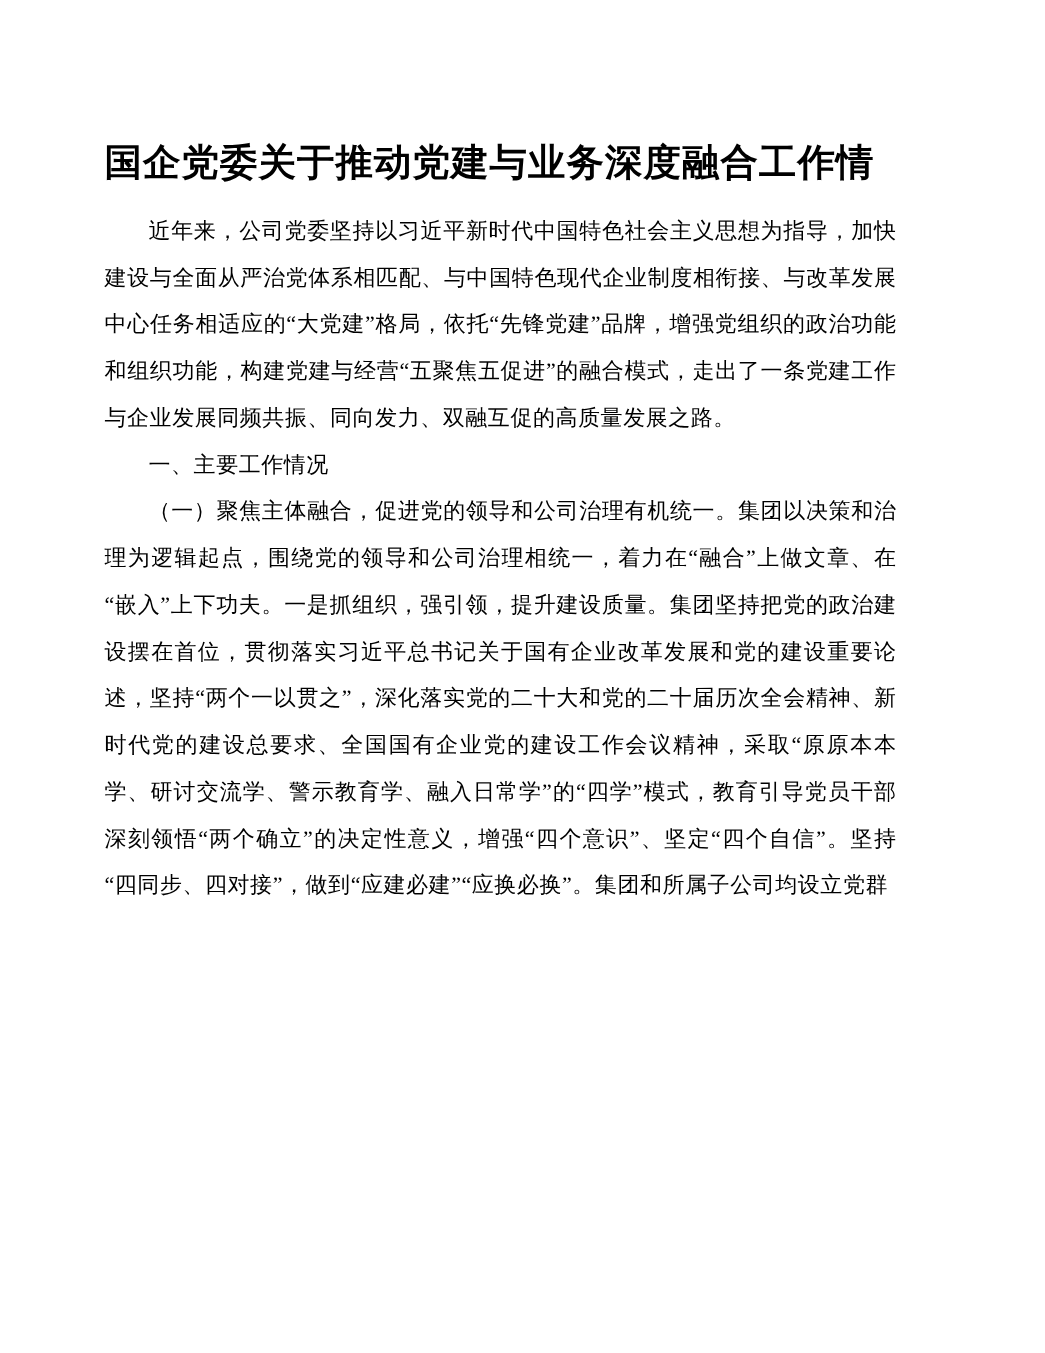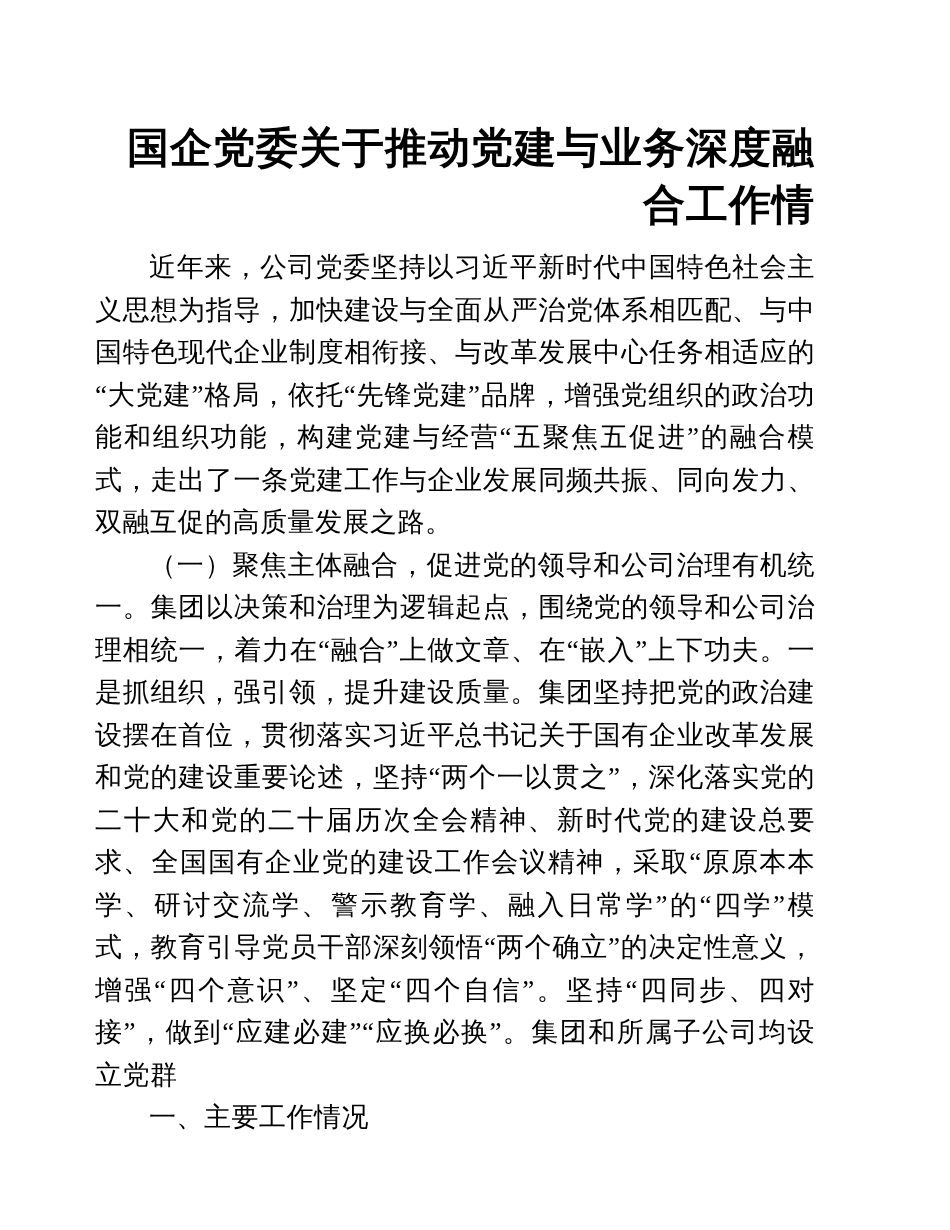--- a/index.html
+++ b/index.html
@@ -17,45 +17,45 @@
     font-family: "Liberation Serif", "DejaVu Serif", serif;
   }
   .content {
     position: absolute;
     left: 95px;
     top: 120px;
     width: 720px;
   }
   .doc-title {
     margin: 0 0 12px 0;
-    font-family: Liberation Serif, serif;
+    font-family: Liberation Sans, sans-serif;
     font-weight: 700;
-    font-size: 42px;
+    font-size: 34px;
     line-height: 57px;
-    text-align: right;
+    text-align: left;
     letter-spacing: 1px;
   }
   .doc-title .title-line {
     display: block;
   }
   .body-para {
     margin: 0;
-    font-size: 27px;
+    font-size: 20px;
     line-height: 42.5px;
     text-align: justify;
     text-justify: inter-ideograph;
     text-indent: 2em;
     letter-spacing: 0.5px;
   }
 </style>
 </head>
 <body>
 
 <div class="page">
   <div class="content">
     <h1 class="doc-title">
       <span class="title-line">国企党委关于推动党建与业务深度融合工作情</span>
     </h1>
     <p class="body-para">近年来，公司党委坚持以习近平新时代中国特色社会主义思想为指导，加快建设与全面从严治党体系相匹配、与中国特色现代企业制度相衔接、与改革发展中心任务相适应的“大党建”格局，依托“先锋党建”品牌，增强党组织的政治功能和组织功能，构建党建与经营“五聚焦五促进”的融合模式，走出了一条党建工作与企业发展同频共振、同向发力、双融互促的高质量发展之路。</p>
+    <p class="body-para">一、主要工作情况</p>
     <p class="body-para">（一）聚焦主体融合，促进党的领导和公司治理有机统一。集团以决策和治理为逻辑起点，围绕党的领导和公司治理相统一，着力在“融合”上做文章、在“嵌入”上下功夫。一是抓组织，强引领，提升建设质量。集团坚持把党的政治建设摆在首位，贯彻落实习近平总书记关于国有企业改革发展和党的建设重要论述，坚持“两个一以贯之”，深化落实党的二十大和党的二十届历次全会精神、新时代党的建设总要求、全国国有企业党的建设工作会议精神，采取“原原本本学、研讨交流学、警示教育学、融入日常学”的“四学”模式，教育引导党员干部深刻领悟“两个确立”的决定性意义，增强“四个意识”、坚定“四个自信”。坚持“四同步、四对接”，做到“应建必建”“应换必换”。集团和所属子公司均设立党群</p>
-    <p class="body-para">一、主要工作情况</p>
   </div>
 </div>
 
 </body></html>

